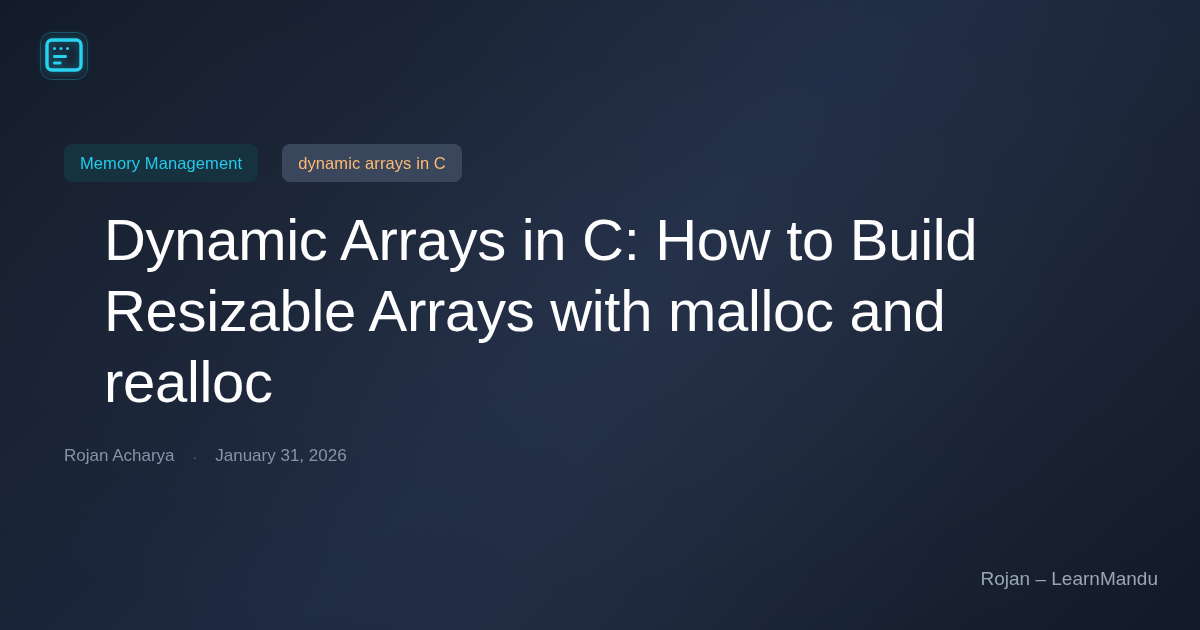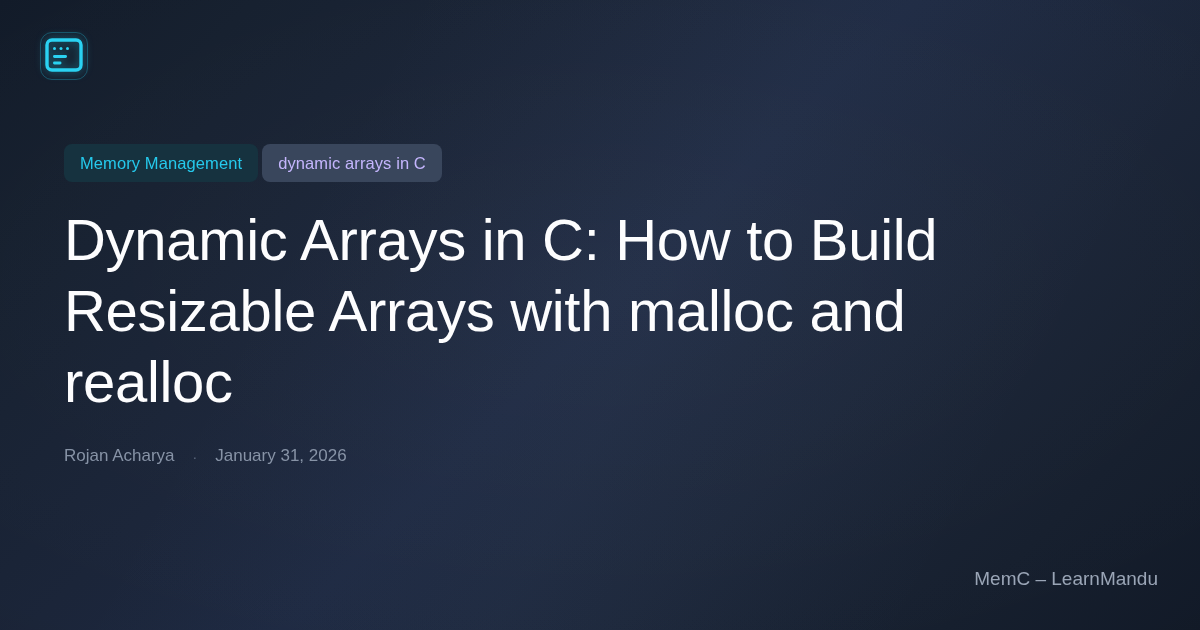--- a/index.html
+++ b/index.html
@@ -86,52 +86,53 @@
     position: absolute;
     left: 64px;
     top: 144px;
     width: 1010px;
   }
 
   
   .badges {
     display: flex;
     align-items: center;
-    gap: 4px;
+    gap: 24px;
     margin-bottom: 22px;
   }
   .badge {
     display: inline-flex;
     align-items: center;
     height: 38px;
     padding: 0 16px;
     border-radius: 8px;
     font-size: 16.5px;
     line-height: 1;
     letter-spacing: 0.1px;
     white-space: nowrap;
   }
   .badge--primary {
     background: #16323f;
     color: #25c9ec;
   }
   .badge--secondary {
     background: #39465c;
-    color: #c4b5fd;
+    color: #fdba74;
   }
 
   
   .title {
     font-size: 58px;
     line-height: 71px;
     font-weight: 400;
     color: #fdfdfe;
     letter-spacing: -0.3px;
     max-width: 1000px;
     margin-bottom: 30px;
+    margin-left: 40px;
   }
 
   
   .description {
     font-size: 20px;
     line-height: 37px;
     color: #97a2b3;
     max-width: 880px;
     margin-bottom: 30px;
   }
@@ -193,15 +194,15 @@
 
 
     <div class="meta">
       <span class="meta-author">Rojan Acharya</span>
       <span class="meta-sep">·</span>
       <span class="meta-date">January 31, 2026</span>
     </div>
 
   </div>
 
-  <div class="footer">MemC – LearnMandu</div>
+  <div class="footer">Rojan – LearnMandu</div>
 
 </div>
 
 </body></html>

